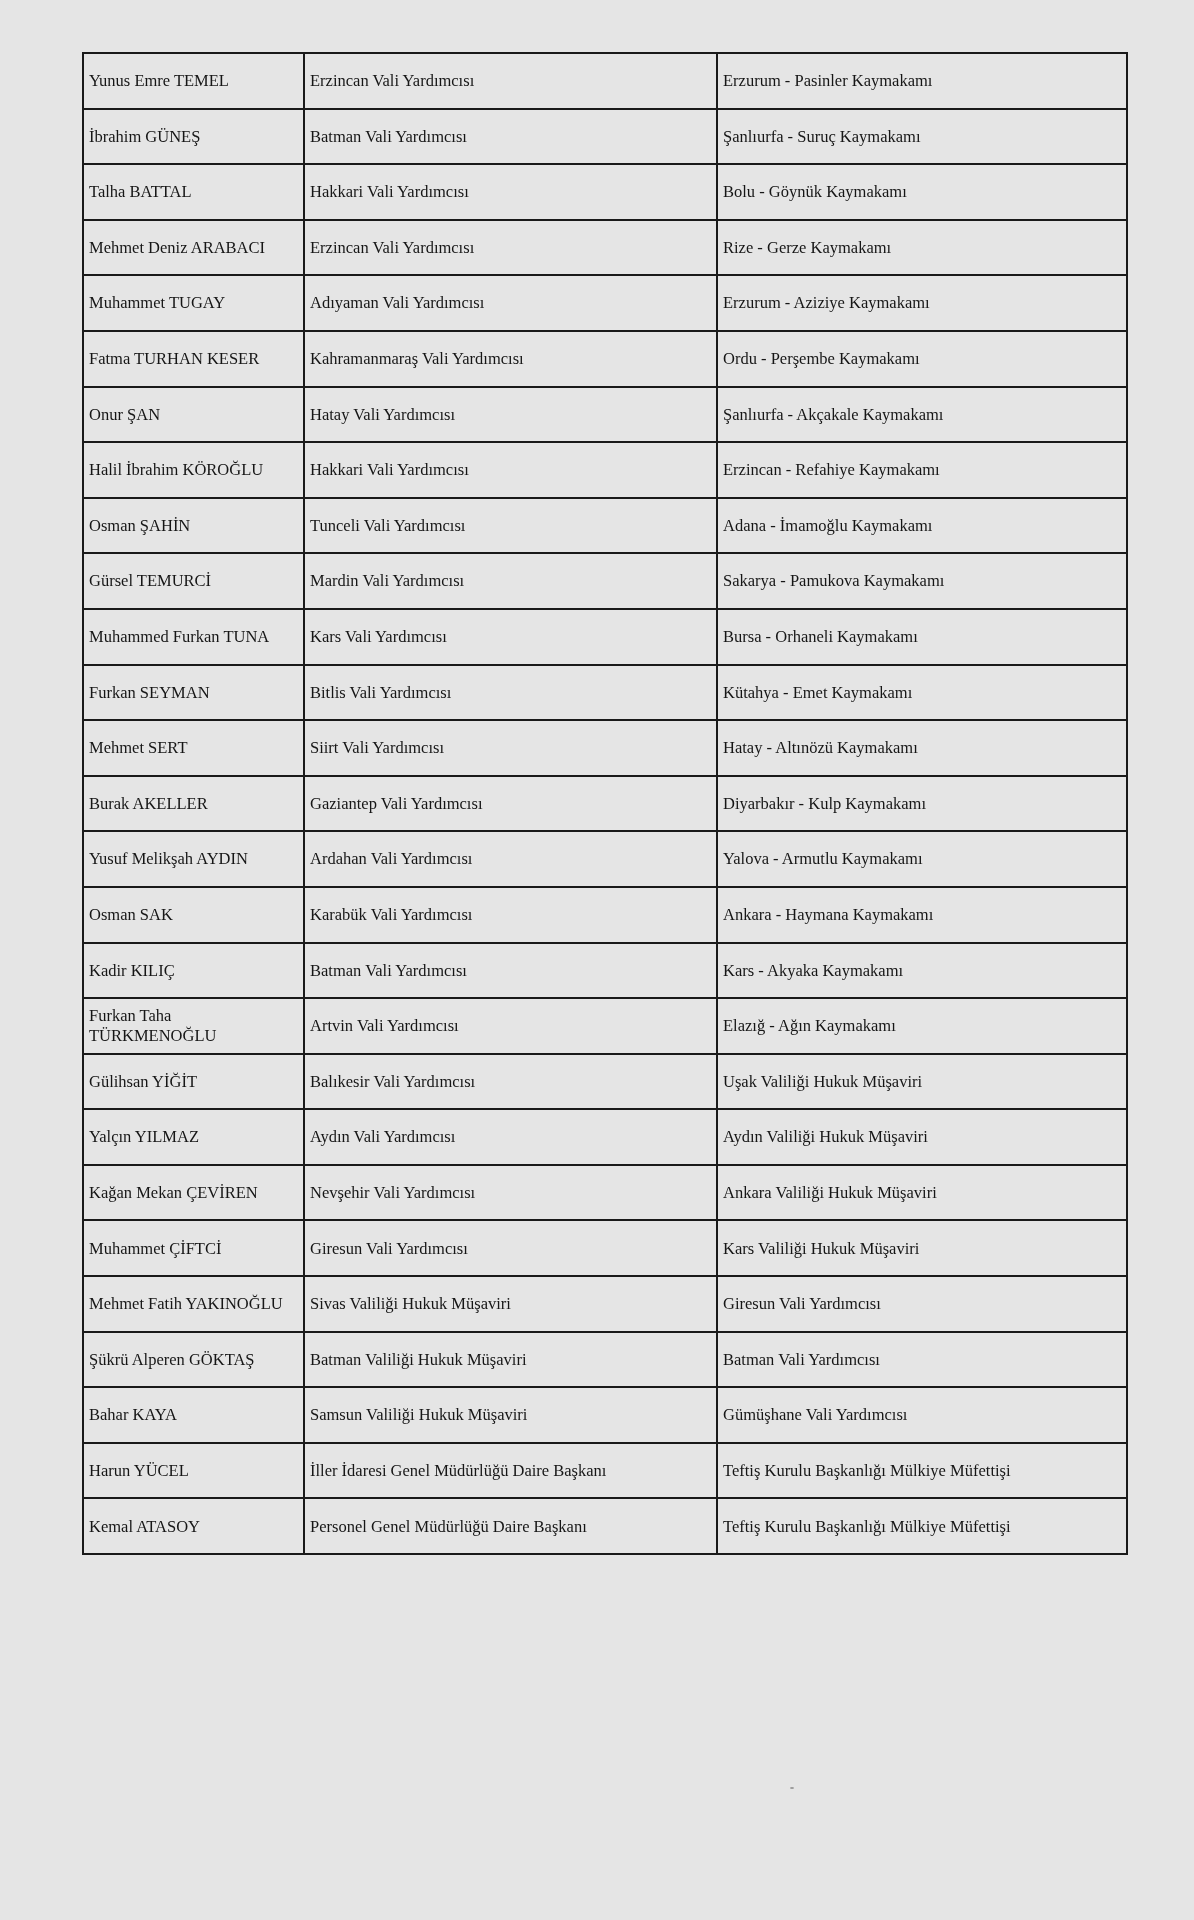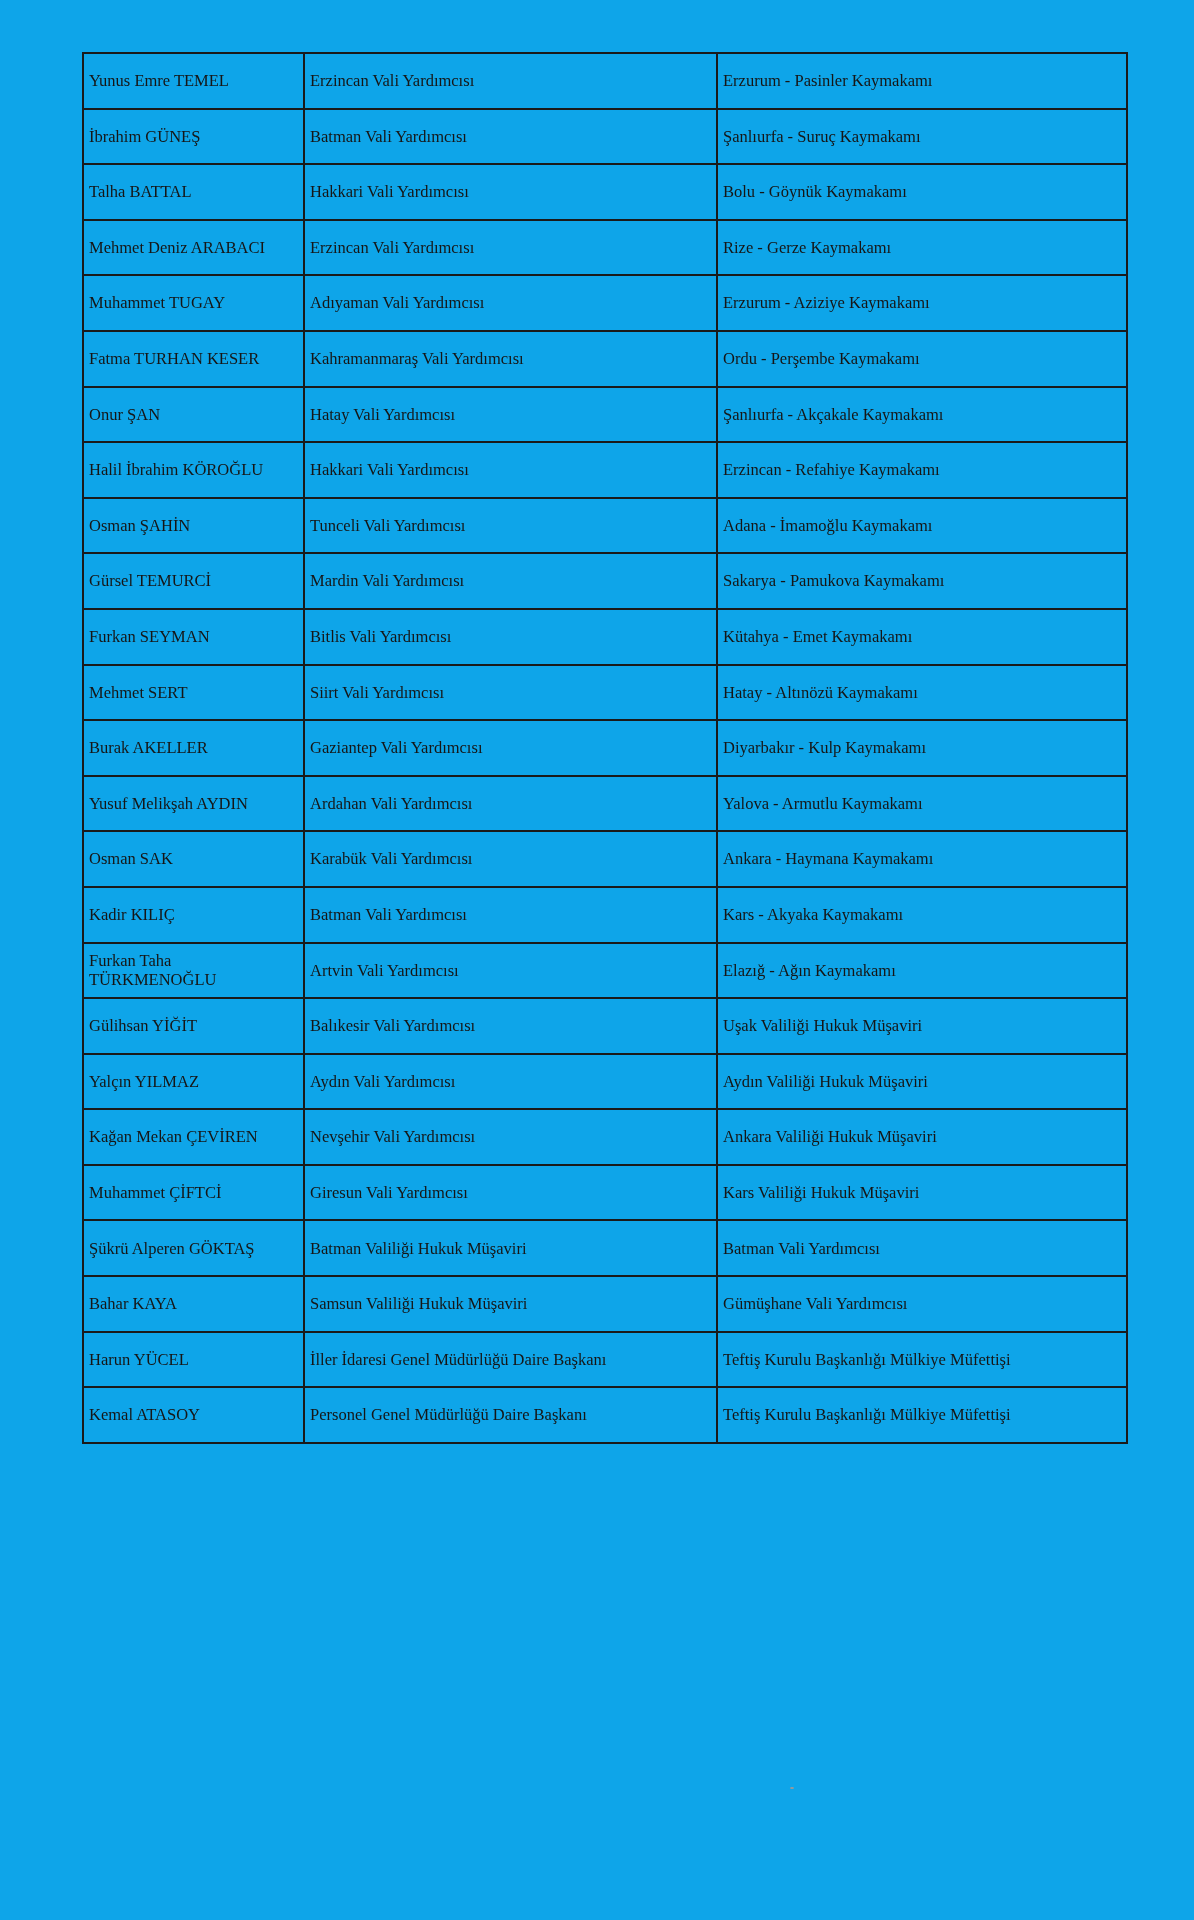--- a/index.html
+++ b/index.html
@@ -10,21 +10,21 @@
   body {
     width: 1194px;
     height: 1920px;
     position: relative;
     font-family: "Liberation Serif", serif;
     color: #161616;
   }
   .page {
     position: absolute;
     inset: 0;
-    background: #0ea5e9;
+    background: #e5e5e5;
   }
   table.appointments {
     position: absolute;
     left: 82px;
     top: 52px;
     border-collapse: collapse;
     table-layout: fixed;
     width: 1044px;
   }
   table.appointments td {
@@ -108,20 +108,25 @@
           <td>Osman ŞAHİN</td>
           <td>Tunceli Vali Yardımcısı</td>
           <td>Adana - İmamoğlu Kaymakamı</td>
         </tr>
         <tr>
           <td>Gürsel TEMURCİ</td>
           <td>Mardin Vali Yardımcısı</td>
           <td>Sakarya - Pamukova Kaymakamı</td>
         </tr>
         <tr>
+          <td>Muhammed Furkan TUNA</td>
+          <td>Kars Vali Yardımcısı</td>
+          <td>Bursa - Orhaneli Kaymakamı</td>
+        </tr>
+        <tr>
           <td>Furkan SEYMAN</td>
           <td>Bitlis Vali Yardımcısı</td>
           <td>Kütahya - Emet Kaymakamı</td>
         </tr>
         <tr>
           <td>Mehmet SERT</td>
           <td>Siirt Vali Yardımcısı</td>
           <td>Hatay - Altınözü Kaymakamı</td>
         </tr>
         <tr>
@@ -162,20 +167,25 @@
         </tr>
         <tr>
           <td>Kağan Mekan ÇEVİREN</td>
           <td>Nevşehir Vali Yardımcısı</td>
           <td>Ankara Valiliği Hukuk Müşaviri</td>
         </tr>
         <tr>
           <td>Muhammet ÇİFTCİ</td>
           <td>Giresun Vali Yardımcısı</td>
           <td>Kars Valiliği Hukuk Müşaviri</td>
+        </tr>
+        <tr>
+          <td>Mehmet Fatih YAKINOĞLU</td>
+          <td>Sivas Valiliği Hukuk Müşaviri</td>
+          <td>Giresun Vali Yardımcısı</td>
         </tr>
         <tr>
           <td>Şükrü Alperen GÖKTAŞ</td>
           <td>Batman Valiliği Hukuk Müşaviri</td>
           <td>Batman Vali Yardımcısı</td>
         </tr>
         <tr>
           <td>Bahar KAYA</td>
           <td>Samsun Valiliği Hukuk Müşaviri</td>
           <td>Gümüşhane Vali Yardımcısı</td>

